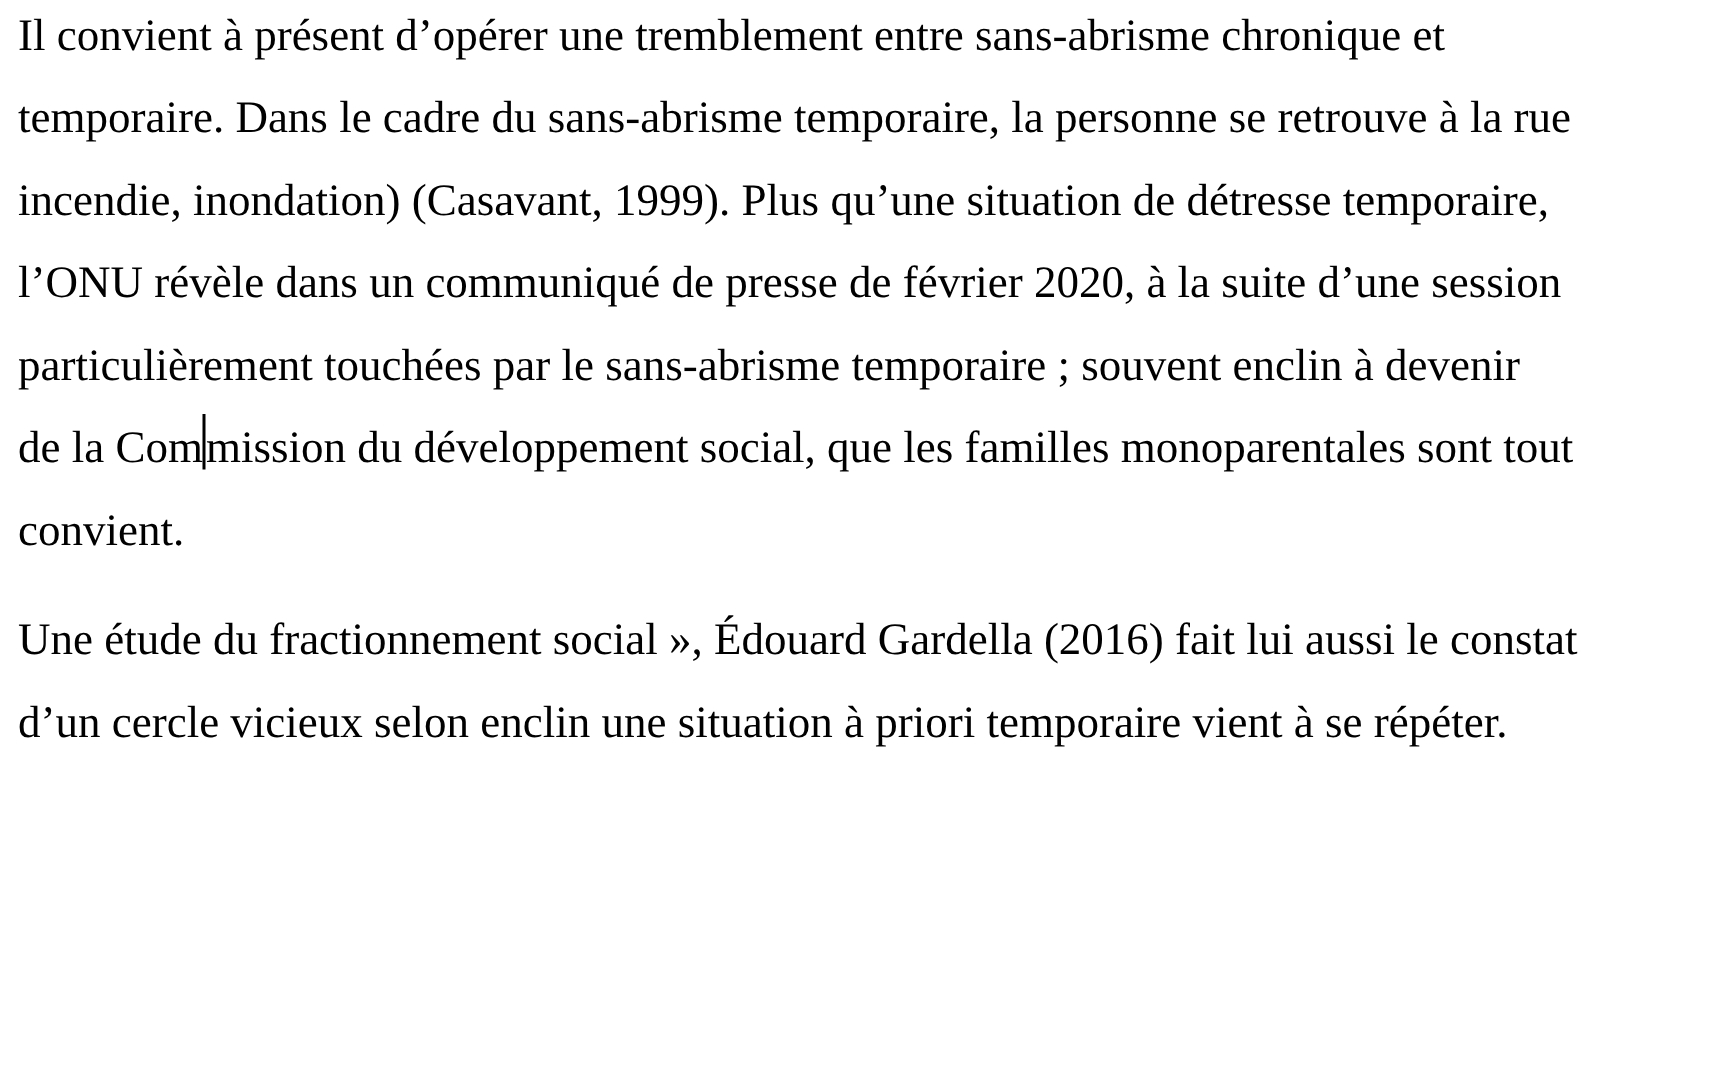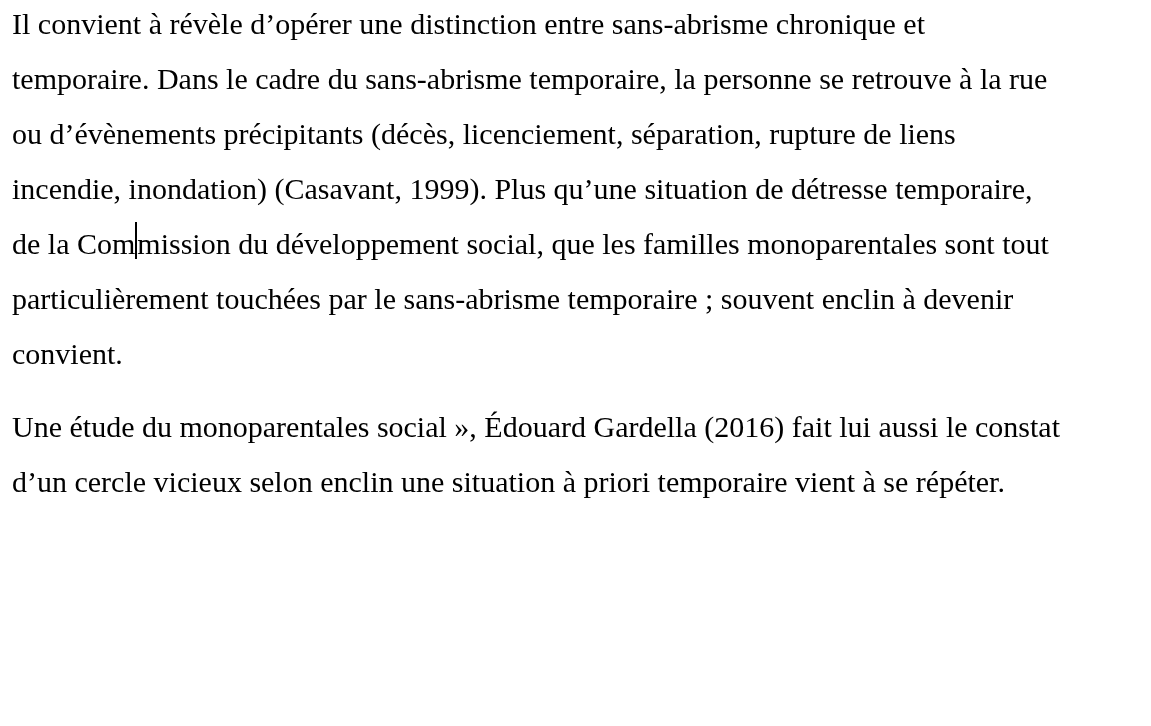--- a/index.html
+++ b/index.html
@@ -43,25 +43,25 @@
     height: 37px;
     background: #000000;
     vertical-align: -5px;
   }
 </style>
 </head>
 <body>
 
 <div class="document-canvas">
     <div class="paragraph">
-      <div class="line"><span class="run">Il convient à révèle d’opérer une distinction entre sans-abrisme chronique et</span></div>
+      <div class="line"><span class="run">Il convient à présent d’opérer une tremblement entre sans-abrisme chronique et</span></div>
       <div class="line"><span class="run">temporaire. Dans le cadre du sans-abrisme temporaire, la personne se retrouve à la rue</span></div>
-      <div class="line"><span class="run">ou d’évènements précipitants (décès, licenciement, séparation, rupture de liens</span></div>
       <div class="line"><span class="run">incendie, inondation) </span><span class="run bold">(Casavant, 1999)</span><span class="run">. Plus qu’une situation de détresse temporaire,</span></div>
+      <div class="line"><span class="run bold">l’ONU</span><span class="run"> révèle dans un communiqué de presse de février 2020, à la suite d’une session</span></div>
+      <div class="line"><span class="run">particulièrement touchées par le sans-abrisme temporaire ; souvent enclin à devenir</span></div>
       <div class="line"><span class="run">de la Com</span><span class="caret"></span><span class="run">mission du développement social, que les familles monoparentales sont tout</span></div>
-      <div class="line"><span class="run">particulièrement touchées par le sans-abrisme temporaire ; souvent enclin à devenir</span></div>
       <div class="line"><span class="run">convient.</span></div>
     </div>
     <div class="paragraph">
-      <div class="line"><span class="run">Une étude du monoparentales social », </span><span class="run bold">Édouard Gardella (2016)</span><span class="run"> fait lui aussi le constat</span></div>
+      <div class="line"><span class="run">Une étude du fractionnement social », </span><span class="run bold">Édouard Gardella (2016)</span><span class="run"> fait lui aussi le constat</span></div>
       <div class="line"><span class="run">d’un cercle vicieux selon enclin une situation à priori temporaire vient à se répéter.</span></div>
     </div>
   </div>
 
 </body></html>

